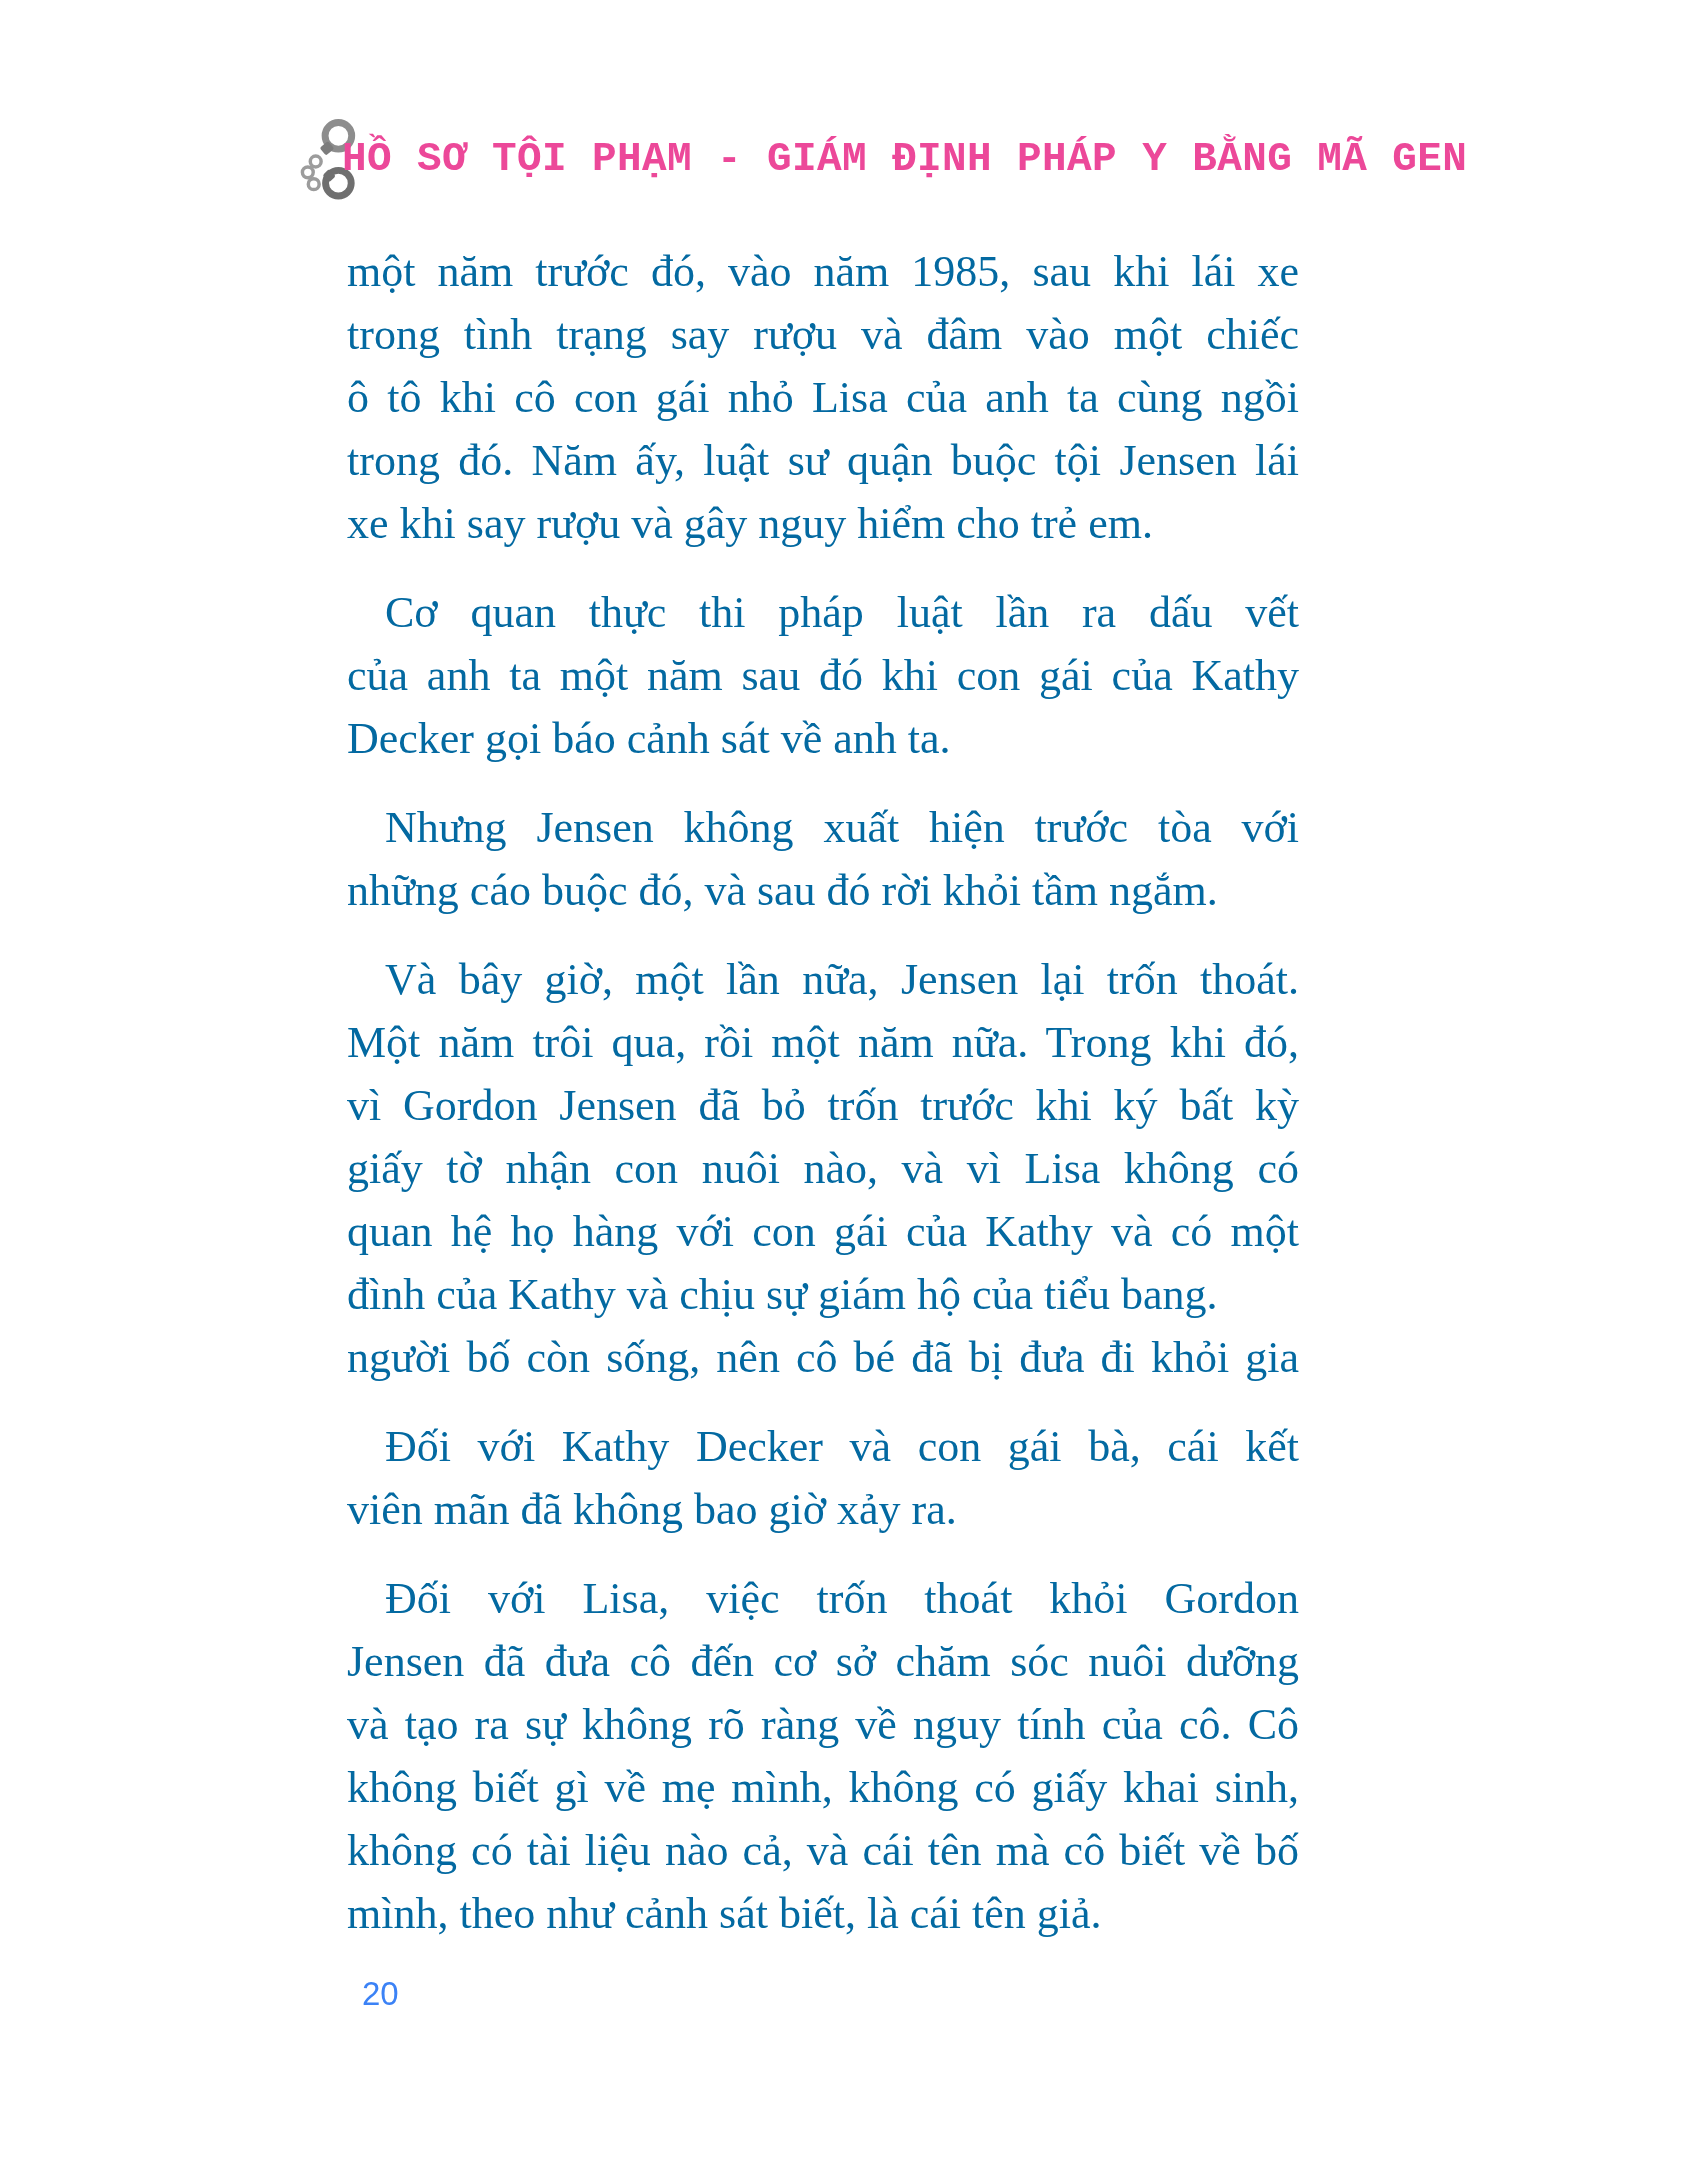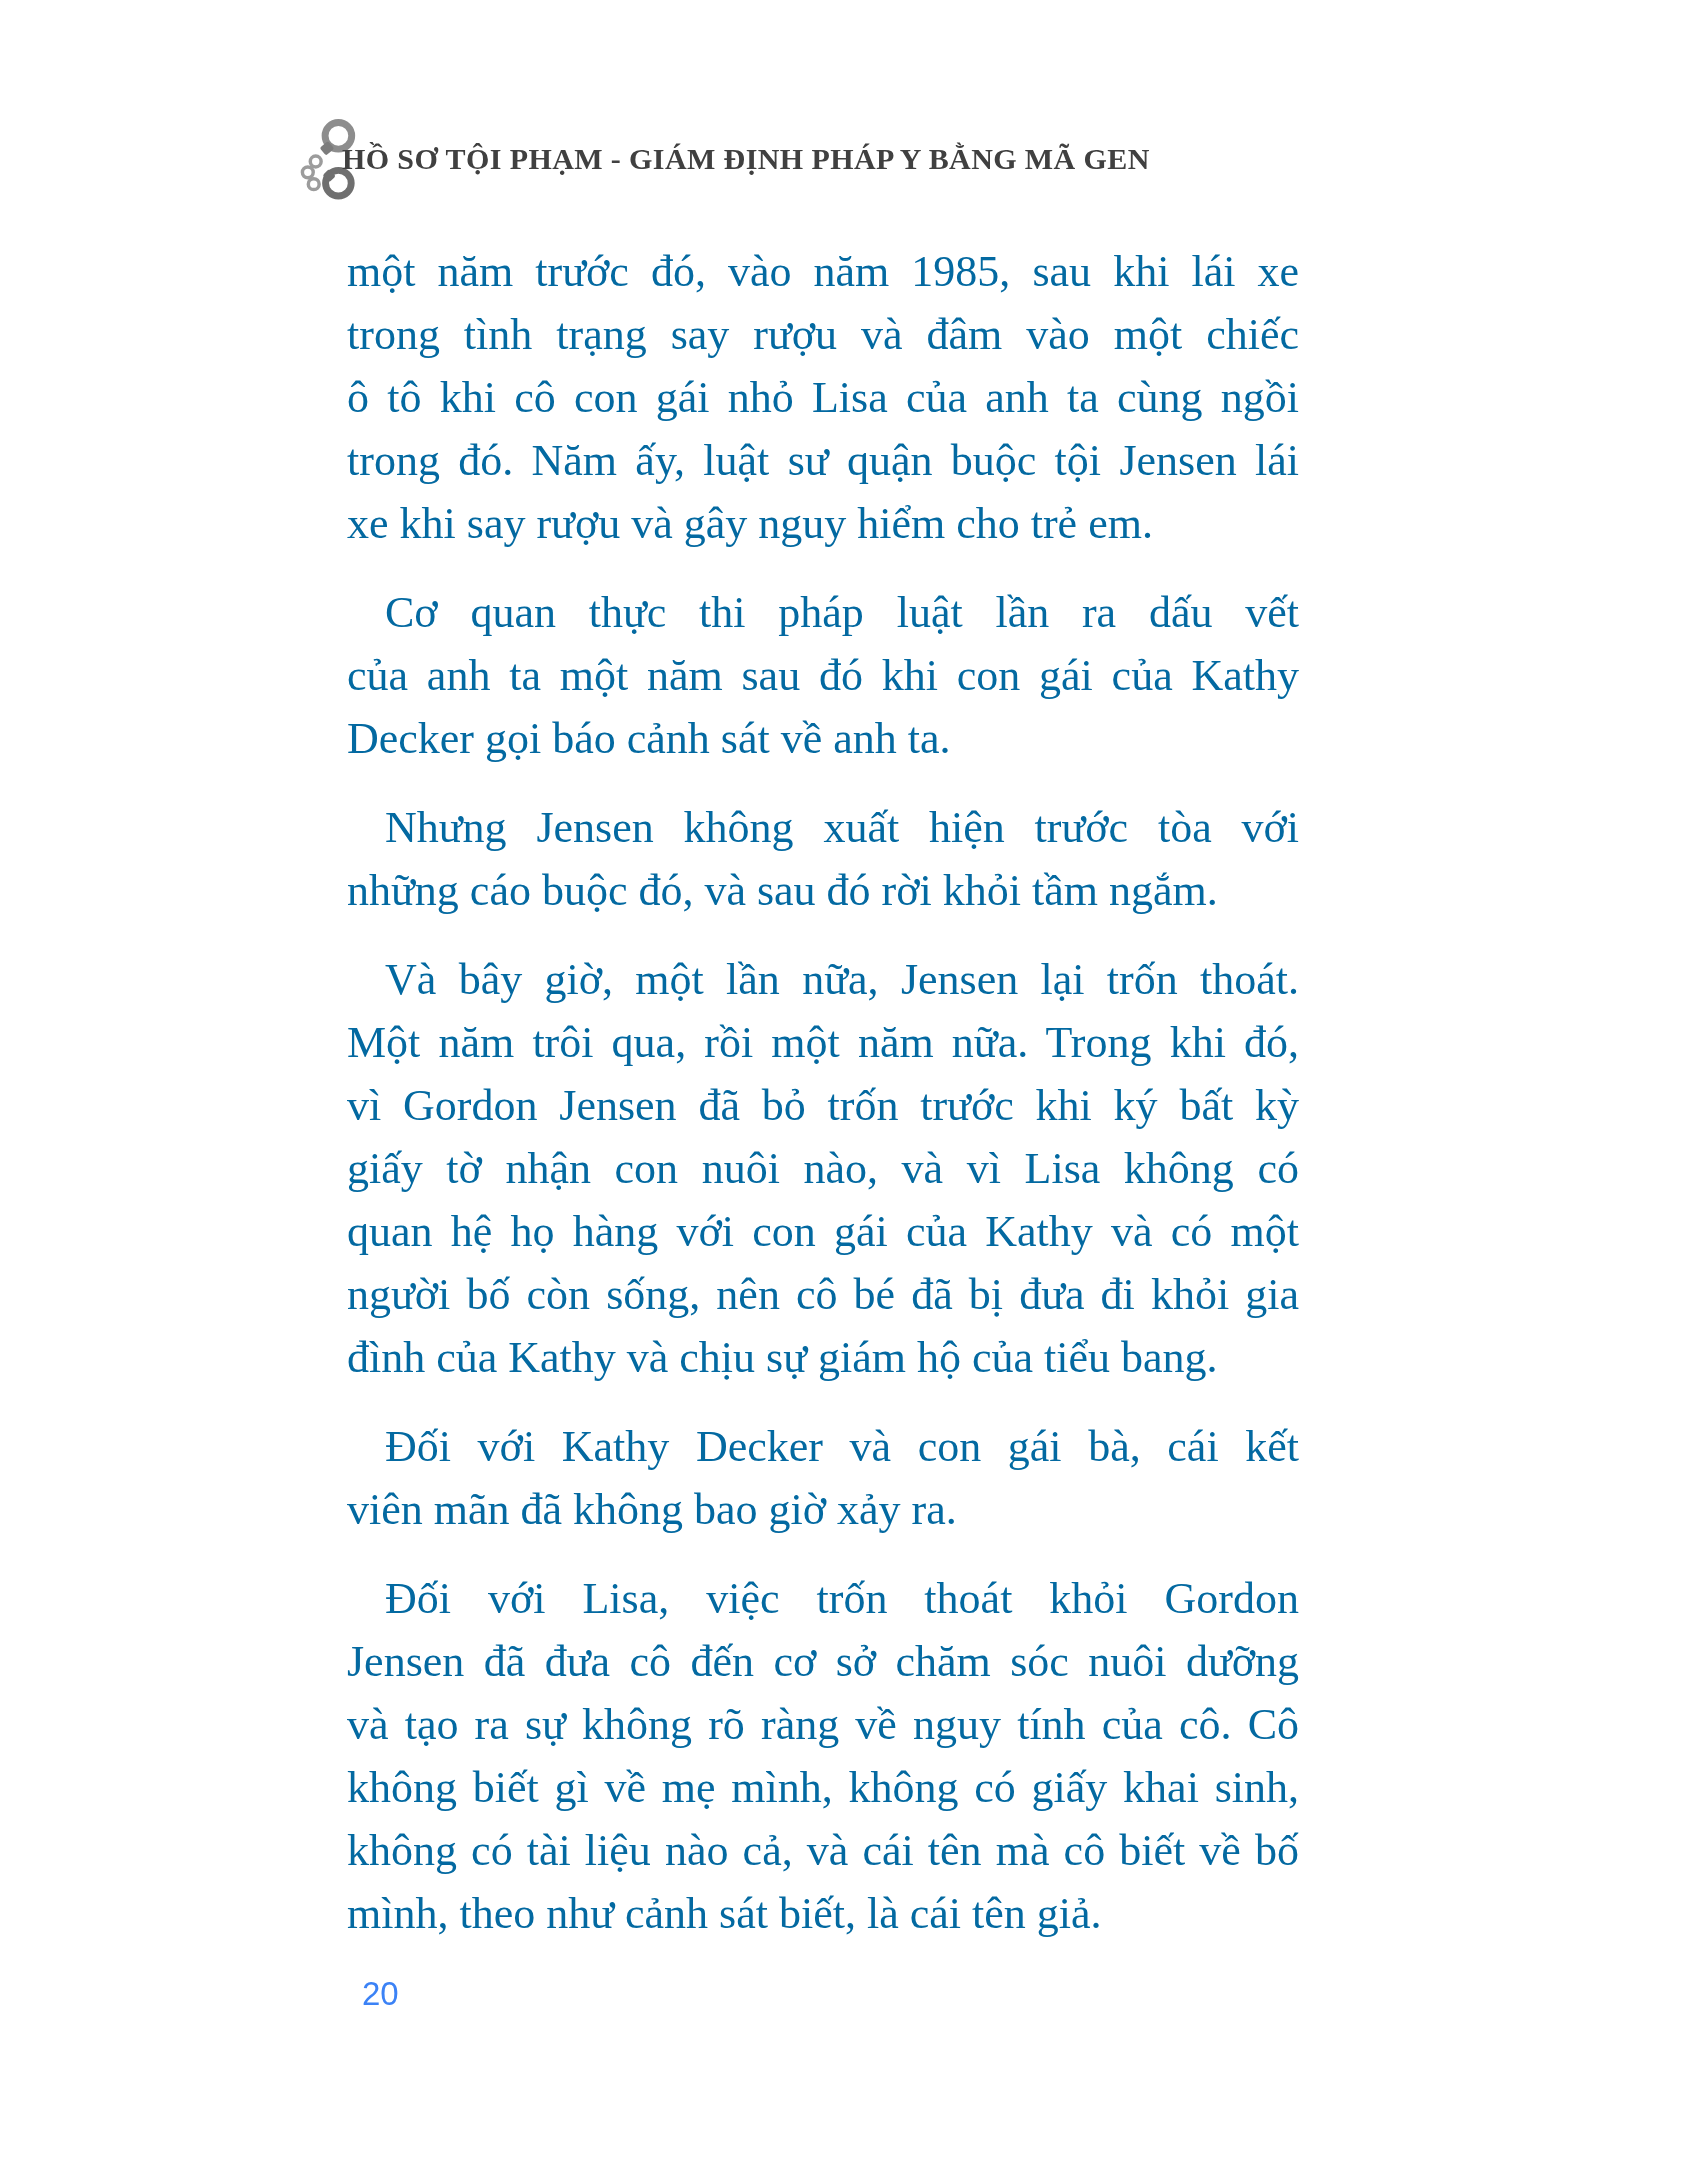--- a/index.html
+++ b/index.html
@@ -17,26 +17,26 @@
   .page {
     position: absolute;
     inset: 0;
     background: #ffffff;
   }
   .running-head {
     position: absolute;
     left: 342px;
     top: 135px;
     z-index: 2;
-    font-family: Liberation Serif, serif;
-    font-size: 30px;
+    font-family: Liberation Mono, monospace;
+    font-size: 41px;
     line-height: 48px;
     font-weight: 700;
     letter-spacing: 0.4px;
-    color: #404040;
+    color: #ec4899;
     white-space: nowrap;
   }
   .cuffs {
     position: absolute;
     left: 294px;
     top: 117px;
     z-index: 1;
   }
   .content {
     position: absolute;
@@ -106,22 +106,22 @@
       <div class="line indent">Nhưng Jensen không xuất hiện trước tòa với</div>
       <div class="line last">những cáo buộc đó, và sau đó rời khỏi tầm ngắm.</div>
     </div>
 
     <div class="para">
       <div class="line indent">Và bây giờ, một lần nữa, Jensen lại trốn thoát.</div>
       <div class="line">Một năm trôi qua, rồi một năm nữa. Trong khi đó,</div>
       <div class="line">vì Gordon Jensen đã bỏ trốn trước khi ký bất kỳ</div>
       <div class="line">giấy tờ nhận con nuôi nào, và vì Lisa không có</div>
       <div class="line">quan hệ họ hàng với con gái của Kathy và có một</div>
+      <div class="line last">đình của Kathy và chịu sự giám hộ của tiểu bang.</div>
       <div class="line">người bố còn sống, nên cô bé đã bị đưa đi khỏi gia</div>
-      <div class="line last">đình của Kathy và chịu sự giám hộ của tiểu bang.</div>
     </div>
 
     <div class="para">
       <div class="line indent">Đối với Kathy Decker và con gái bà, cái kết</div>
       <div class="line last">viên mãn đã không bao giờ xảy ra.</div>
     </div>
 
     <div class="para">
       <div class="line indent">Đối với Lisa, việc trốn thoát khỏi Gordon</div>
       <div class="line">Jensen đã đưa cô đến cơ sở chăm sóc nuôi dưỡng</div>

